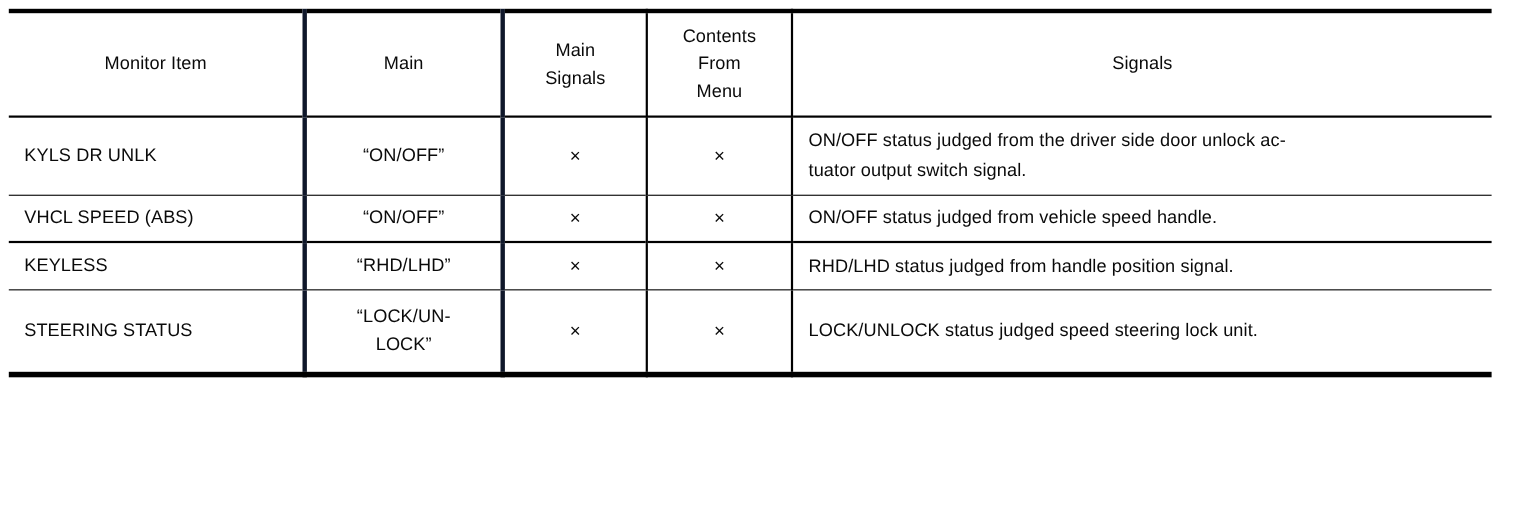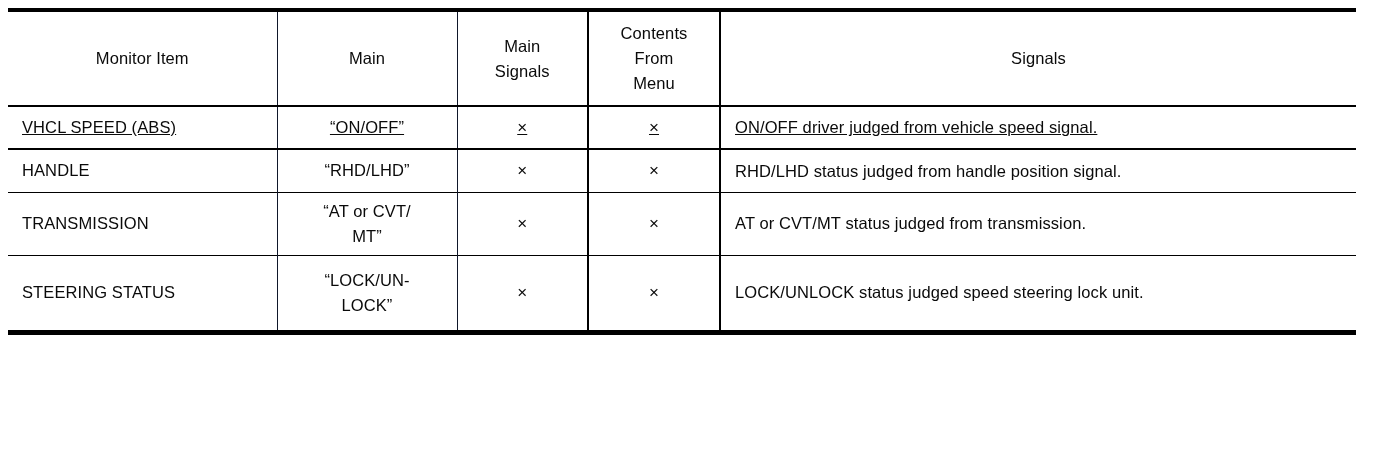--- a/index.html
+++ b/index.html
@@ -31,35 +31,35 @@
   col.c3 { width: 131px; }
   col.c4 { width: 132px; }
   col.c5 { width: 636px; }
 
   th, td {
     padding: 2px 6px;
     vertical-align: middle;
     font-size: 16.5px;
     font-weight: normal;
     line-height: 1.5;
-    border-right: 1px solid #0f172a;
+    border-right: 4px solid #0f172a;
     white-space: pre-line;
     letter-spacing: 0.1px;
   }
   th:nth-child(3), td:nth-child(3),
   th:nth-child(4), td:nth-child(4) {
     border-right: 2px solid #000;
   }
   th:last-child, td:last-child { border-right: none; }
 
   thead tr { height: 96px; }
   thead th { text-align: center; border-bottom: 2px solid #000; }
 
   tbody tr { border-bottom: 1px solid #000; }
-  tbody tr.sep-thick { border-bottom: 2px solid #000; text-decoration: underline; }
+  tbody tr.sep-thick { border-bottom: 2px solid #000; }
   tbody tr:last-child { border-bottom: none; margin-top: 26px; }
 
   tr.h-sm  { height: 43px; }
   tr.h-md  { height: 63px; }
   tr.h-lg  { height: 71px; }
   tr.h-xl  { height: 77px; }
 
   td.item-cell {
     text-align: left;
     padding-left: 14px;
@@ -99,41 +99,41 @@
         <th>Main</th>
         <th>Main
 Signals</th>
         <th>Contents
 From
 Menu</th>
         <th>Signals</th>
       </tr>
     </thead>
     <tbody>
+      <tr class="h-lg">
+        <td class="item-cell">KYLS DR UNLK</td>
+        <td class="unit-cell">“ON/OFF”</td>
+        <td class="mark-cell">×</td>
+        <td class="mark-cell">×</td>
+        <td class="contents-cell">ON/OFF status judged from the driver side door unlock ac-
+tuator output switch signal.</td>
+      </tr>
       <tr class="h-sm sep-thick">
         <td class="item-cell">VHCL SPEED (ABS)</td>
         <td class="unit-cell">“ON/OFF”</td>
         <td class="mark-cell">×</td>
         <td class="mark-cell">×</td>
-        <td class="contents-cell">ON/OFF driver judged from vehicle speed signal.</td>
+        <td class="contents-cell">ON/OFF status judged from vehicle speed handle.</td>
       </tr>
       <tr class="h-sm">
-        <td class="item-cell">HANDLE</td>
+        <td class="item-cell">KEYLESS</td>
         <td class="unit-cell">“RHD/LHD”</td>
         <td class="mark-cell">×</td>
         <td class="mark-cell">×</td>
         <td class="contents-cell">RHD/LHD status judged from handle position signal.</td>
-      </tr>
-      <tr class="h-md">
-        <td class="item-cell">TRANSMISSION</td>
-        <td class="unit-cell">“AT or CVT/
-MT”</td>
-        <td class="mark-cell">×</td>
-        <td class="mark-cell">×</td>
-        <td class="contents-cell">AT or CVT/MT status judged from transmission.</td>
       </tr>
       <tr class="h-xl">
         <td class="item-cell">STEERING STATUS</td>
         <td class="unit-cell">“LOCK/UN-
 LOCK”</td>
         <td class="mark-cell">×</td>
         <td class="mark-cell">×</td>
         <td class="contents-cell">LOCK/UNLOCK status judged speed steering lock unit.</td>
       </tr>
     </tbody>

